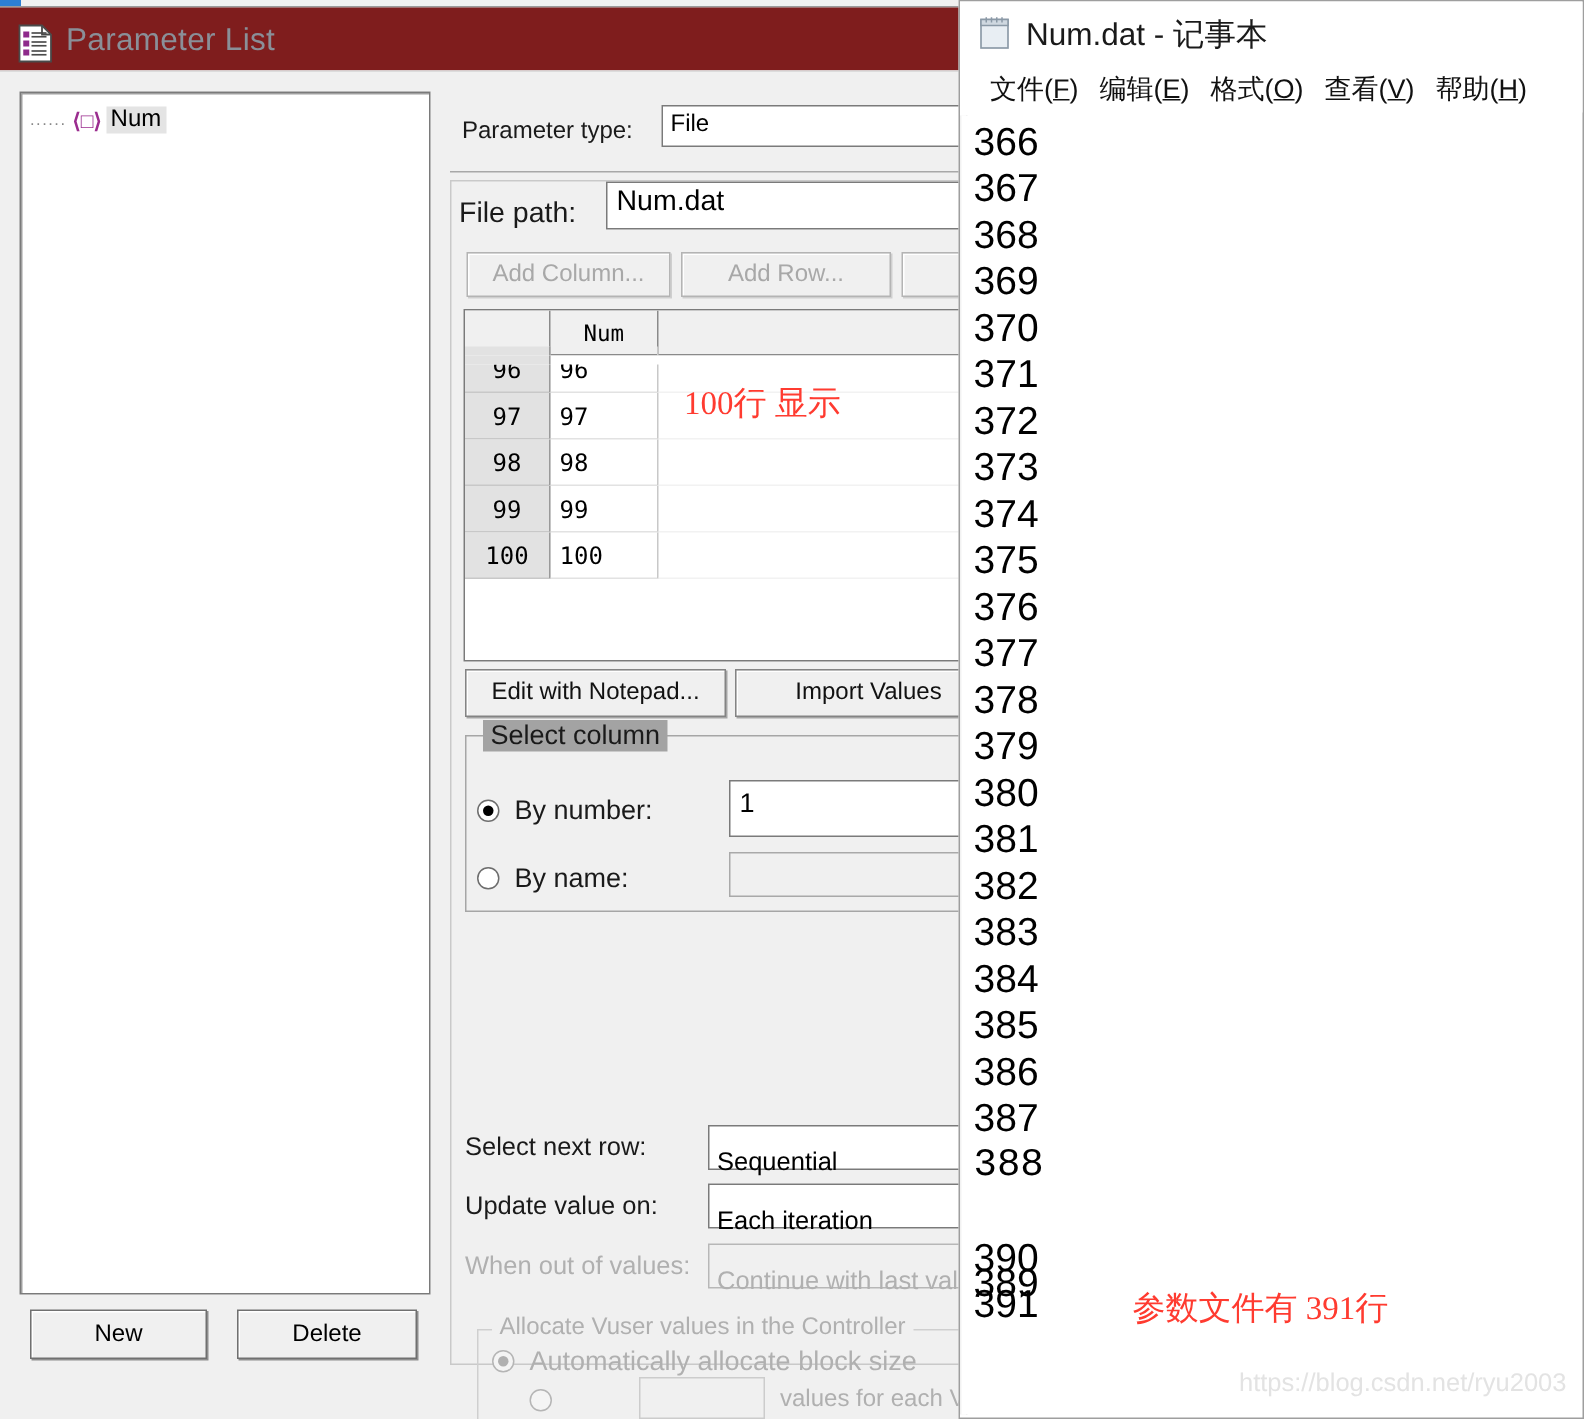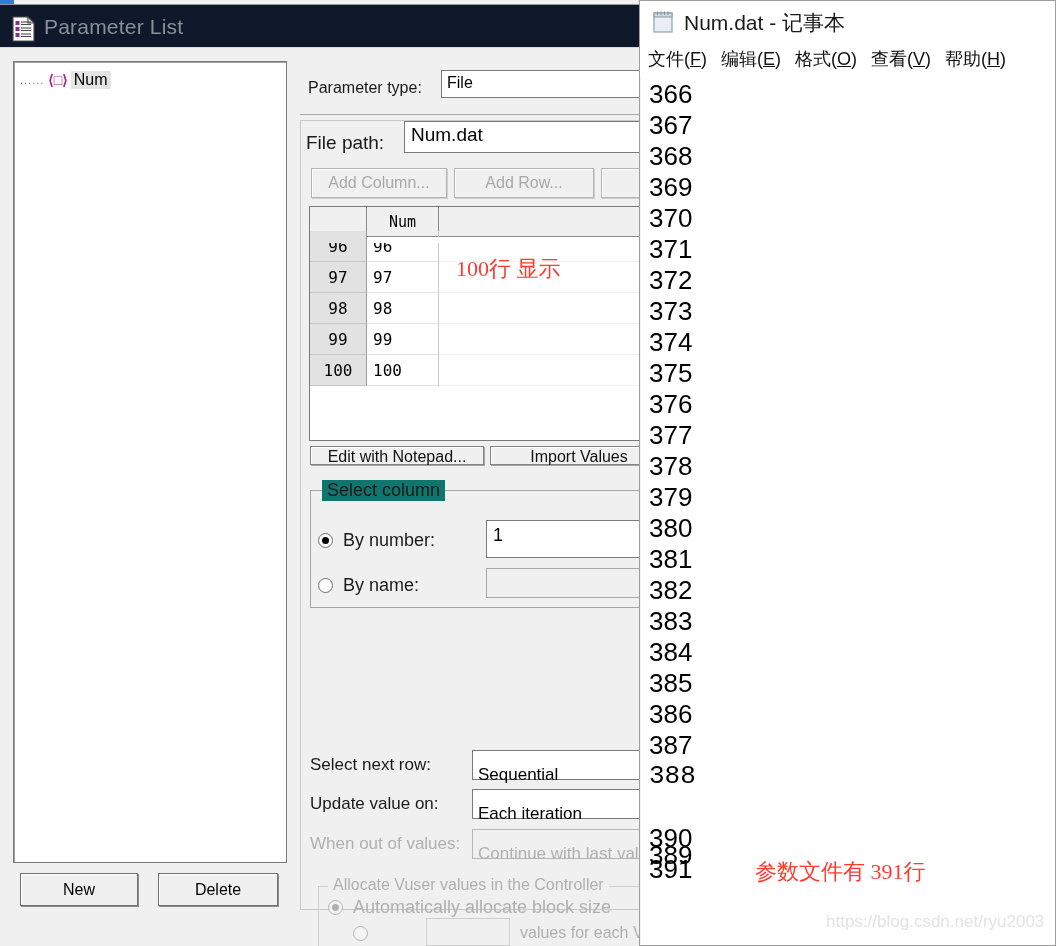--- a/index.html
+++ b/index.html
@@ -21,21 +21,21 @@
   #blue-accent {
     position: absolute; left: 0; top: 0; width: 14px; height: 4px;
     background: #2d7fd3;
   }
   #titlebar-line {
     position: absolute; left: 0; top: 4px; width: 1056px; height: 1px;
     background: #9a9a9a;
   }
   #title-row {
     position: absolute; left: 0; top: 5px; width: 1056px; height: 42px;
-    background: #0f172a;
+    background: #7f1d1d;
   }
   #title-icon {
     position: absolute; left: 12px; top: 11px; width: 24px; height: 26px;
   }
   #title-text {
     position: absolute; left: 44px; top: 10px;
     font-size: 21px; color: #8a8f98; letter-spacing: .2px;
   }
   #client-area {
     position: absolute; left: 0; top: 47px; width: 1056px; height: 899px;
@@ -146,36 +146,36 @@
     background: #ffffff; pointer-events: none;
   }
   #grid-clip-top .lh { width: 57px; height: 6px; background: #e2e2e2; border-right: 1px solid #9a9a9a; box-sizing: border-box;}
   #ann-rows {
     position: absolute; left: 160px; top: 196px;
     font-size: 22px; color: #ff3b30;
     font-family: "Liberation Serif", serif;
   }
 
   #btn-notepad, #btn-import {
-    position: absolute; top: 388px; height: 19px;
+    position: absolute; top: 388px; height: 32px;
     background: #f0f0f0; border: 1px solid #848484;
     box-shadow: inset 1px 1px 0 #ffffff, 1px 1px 0 #a5a5a5;
     font-family: "Liberation Sans", sans-serif; font-size: 16px; color: #111;
     cursor: default;
   }
   #btn-notepad { left: 14px; width: 174px; }
   #btn-import { left: 194px; width: 178px; }
 
   
   #sel-group {
     position: absolute; left: 14px; top: 432px; width: 560px; height: 118px;
     border: 1px solid #a6a6a6; box-sizing: border-box;
   }
   #sel-group-title {
-    position: absolute; left: 26px; top: 422px; background: #0f766e;
+    position: absolute; left: 26px; top: 422px; background: #a3a3a3;
     padding: 0 5px; font-size: 18px; color: #1a1a1a;
   }
   .radio-row { position: absolute; display: flex; align-items: center; gap: 10px; }
   .radio {
     width: 15px; height: 15px; border-radius: 50%;
     border: 1px solid #6d6d6d; background: #ffffff;
     box-sizing: border-box; position: relative;
   }
   .radio.checked::after {
     content: ""; position: absolute; left: 3px; top: 3px;
@@ -242,21 +242,21 @@
     position: absolute; left: 0; top: 0; width: 415px; height: 42px;
     background: #ffffff;
   }
   #np-icon { position: absolute; left: 11px; top: 9px; width: 24px; height: 24px; }
   #np-title {
     position: absolute; left: 44px; top: 8px;
     font-size: 21px; color: #1a1a1a;
   }
   #np-menubar {
     position: absolute; left: 0; top: 42px; width: 415px; height: 32px;
-    background: #ffffff; display: flex; align-items: center; padding-left: 8px;
+    background: #ffffff; display: flex; align-items: center; padding-left: 20px;
     box-sizing: border-box; gap: 14px;
   }
   .np-menu { font-size: 18px; color: #111; white-space: nowrap; }
   .np-menu u { text-decoration: underline; }
   #np-edit-area {
     position: absolute; left: 1px; top: 76px; width: 413px; height: 866px;
     background: #ffffff; overflow: hidden;
   }
   #np-left-gutter {
     position: absolute; left: 0; top: 76px; width: 4px; height: 866px;

